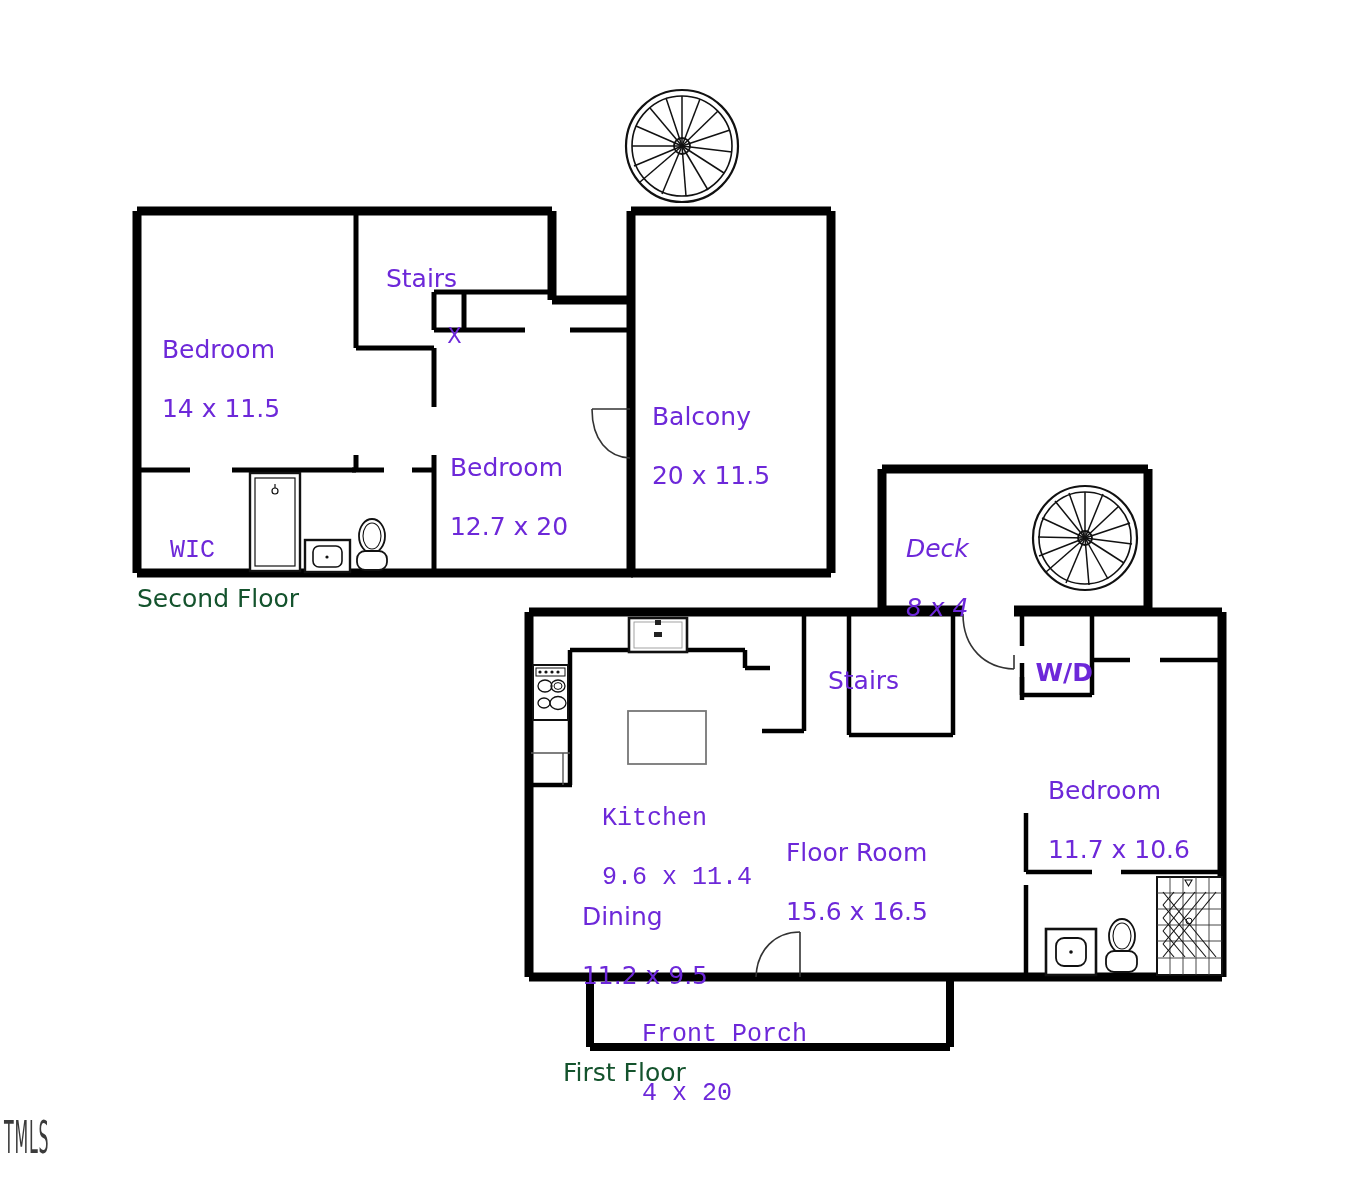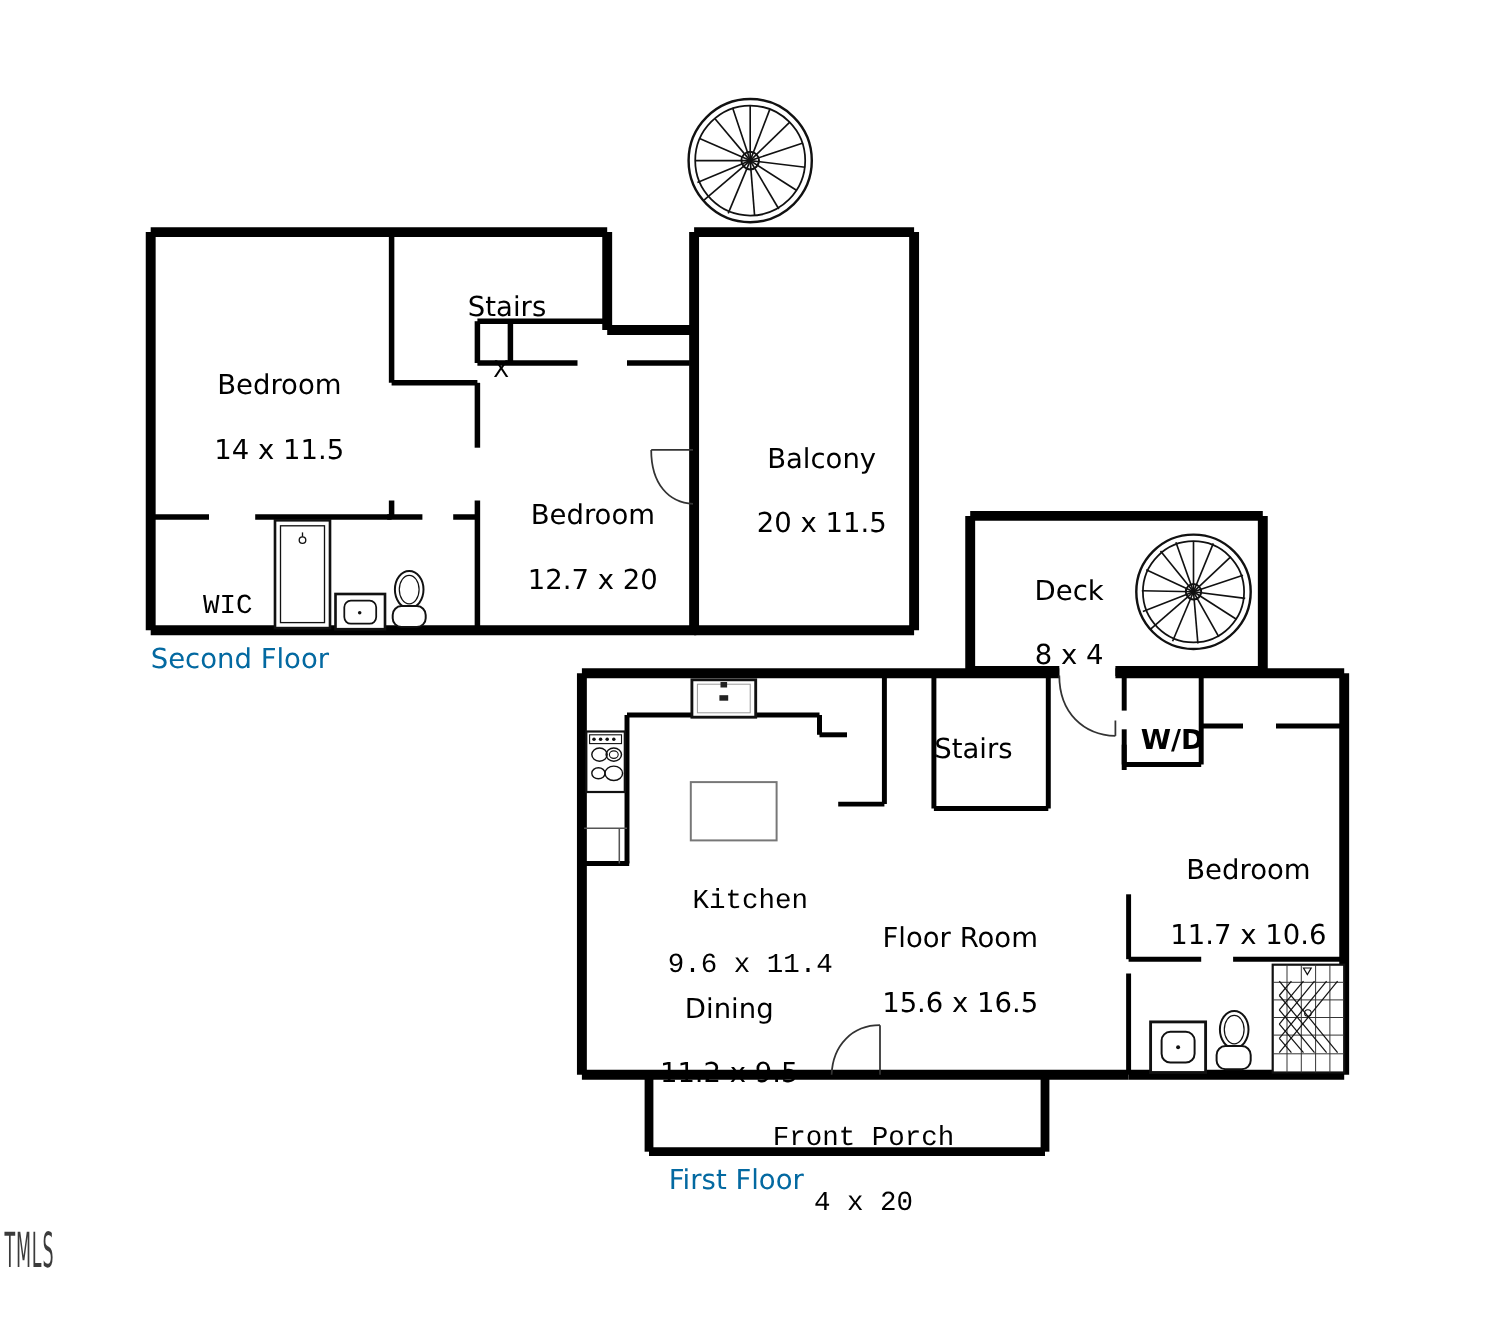--- a/index.html
+++ b/index.html
@@ -1,22 +1,22 @@
 <!DOCTYPE html>
 <html><head>
 <meta charset="utf-8">
 <style>
   html,body{margin:0;padding:0;background:#ffffff;}
   body{width:1368px;height:1198px;position:relative;overflow:hidden;
        font-family:"DejaVu Sans","Liberation Sans",sans-serif;color:#000;}
   #plan{position:absolute;left:0;top:0;width:1368px;height:1198px;}
-  .lbl{position:absolute;text-align:center;white-space:pre;line-height:1.18;
-       font-size:25px;color:#000000;letter-spacing:0px;}
+  .lbl{position:absolute;text-align:left;white-space:pre;line-height:1.18;
+       font-size:25px;color:#6d28d9;letter-spacing:0px;}
   .lbl.x{font-size:21px;}
-  .floorlbl{position:absolute;font-size:25px;color:#0369a1;white-space:nowrap;}
+  .floorlbl{position:absolute;font-size:25px;color:#14532d;white-space:nowrap;}
   #tmls{position:absolute;left:4px;top:1112px;font-size:44px;color:#2b2b2b;
         font-family:"DejaVu Sans Condensed","Liberation Sans",sans-serif;
         font-weight:300;transform:scaleX(0.40);transform-origin:left top;
         letter-spacing:2px;opacity:0.92;}
 </style>
 </head>
 <body>
 
 <svg id="plan" viewBox="0 0 1368 1198">
   <rect x="0" y="0" width="1368" height="1198" fill="#ffffff"></rect>
@@ -291,21 +291,21 @@
 </div>
 
 <div class="lbl" style="left:140px;top:506px;width:104px;font-family:Liberation Mono, monospace;">
   <span>WIC</span>
 </div>
 
 <div class="floorlbl" style="left:137px;top:584px;">
   <span>Second Floor</span>
 </div>
 
-<div class="lbl" style="left:890px;top:492px;width:148px;">
+<div class="lbl" style="left:890px;top:504px;width:148px;font-style:italic;">
   <span>Deck</span><br>
   <span>8 x 4</span>
 </div>
 
 <div class="lbl" style="left:812px;top:636px;width:130px;">
   <span>Stairs</span>
 </div>
 
 <div class="lbl" style="left:1018px;top:628px;width:78px;font-weight:bold;">
   <span>W/D</span>
@@ -329,19 +329,19 @@
 <div class="lbl" style="left:566px;top:872px;width:178px;">
   <span>Dining</span><br>
   <span>11.2 x 9.5</span>
 </div>
 
 <div class="lbl" style="left:612px;top:990px;width:316px;font-family:Liberation Mono, monospace;">
   <span>Front Porch</span><br>
   <span>4 x 20</span>
 </div>
 
-<div class="floorlbl" style="left:608px;top:1058px;">
+<div class="floorlbl" style="left:563px;top:1058px;">
   <span>First Floor</span>
 </div>
 
 <div id="tmls">
   <span>TMLS</span>
 </div>
 
 </body></html>

